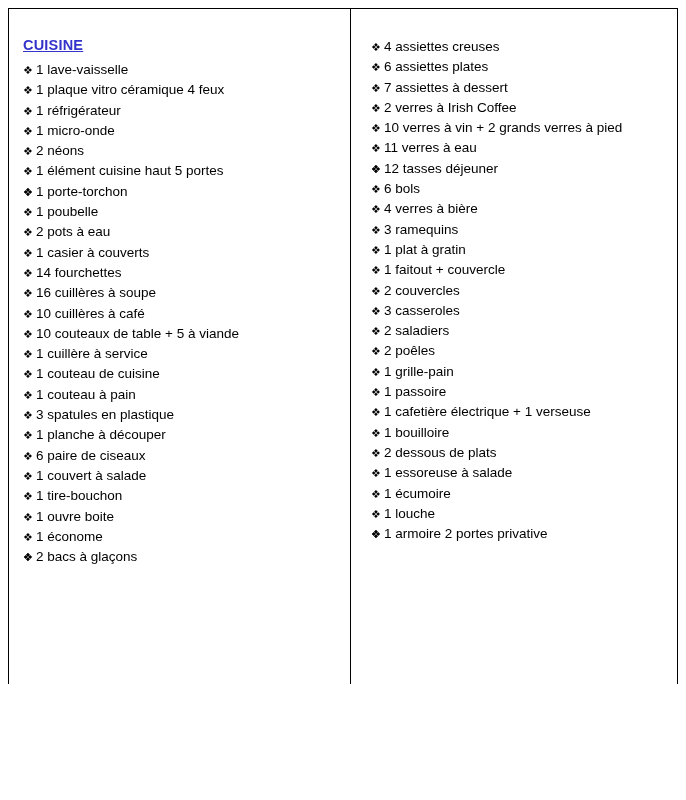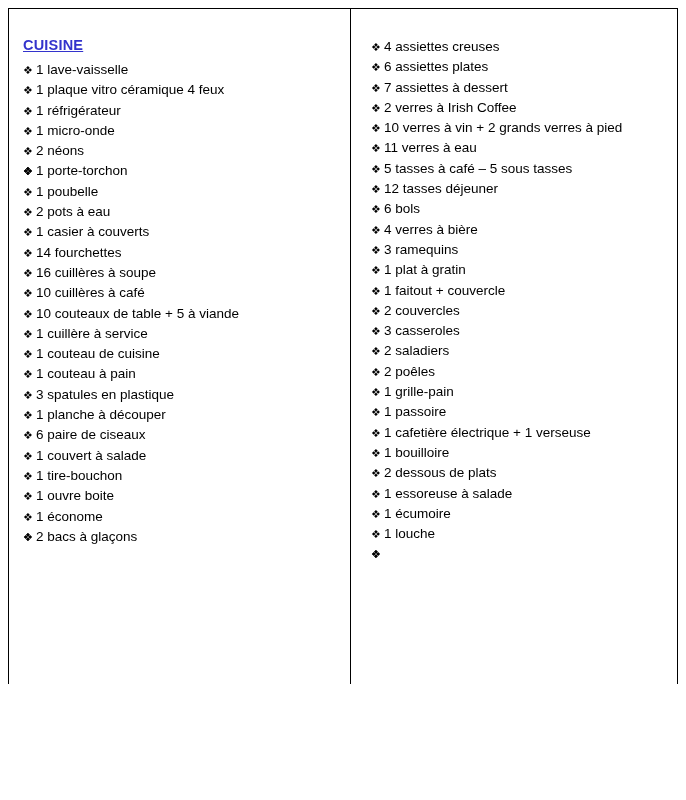--- a/index.html
+++ b/index.html
@@ -97,21 +97,21 @@
   <div class="columns">
 
     <div class="col col-left">
       <div class="section-title">CUISINE</div>
       <ul class="items">
         <li><span class="bullet">❖</span><span>1 lave-vaisselle</span></li>
         <li><span class="bullet">❖</span><span>1 plaque vitro céramique 4 feux</span></li>
         <li><span class="bullet">❖</span><span>1 réfrigérateur</span></li>
         <li><span class="bullet">❖</span><span>1 micro-onde</span></li>
         <li><span class="bullet">❖</span><span>2 néons</span></li>
-        <li><span class="bullet">❖</span></li>
+        <li><span class="bullet">❖</span><span>1 élément cuisine haut 5 portes</span></li>
         <li><span class="bullet">❖</span></li>
         <li><span class="bullet">❖</span><span>1 porte-torchon</span></li>
         <li><span class="bullet">❖</span><span>1 poubelle</span></li>
         <li><span class="bullet">❖</span><span>2 pots à eau</span></li>
         <li><span class="bullet">❖</span><span>1 casier à couverts</span></li>
         <li><span class="bullet">❖</span><span>14 fourchettes</span></li>
         <li><span class="bullet">❖</span><span>16 cuillères à soupe</span></li>
         <li><span class="bullet">❖</span><span>10 cuillères à café</span></li>
         <li><span class="bullet">❖</span><span>10 couteaux de table + 5 à viande</span></li>
         <li><span class="bullet">❖</span><span>1 cuillère à service</span></li>
@@ -130,40 +130,40 @@
     </div>
 
     <div class="col col-right">
       <ul class="items">
         <li><span class="bullet">❖</span><span>4 assiettes creuses</span></li>
         <li><span class="bullet">❖</span><span>6 assiettes plates</span></li>
         <li><span class="bullet">❖</span><span>7 assiettes à dessert</span></li>
         <li><span class="bullet">❖</span><span>2 verres à Irish Coffee</span></li>
         <li><span class="bullet">❖</span><span>10 verres à vin + 2 grands verres à pied</span></li>
         <li><span class="bullet">❖</span><span>11 verres à eau</span></li>
-        <li><span class="bullet">❖</span><span>5 tasses à café – 5 sous tasses</span></li>
+        <li><span class="bullet">❖</span></li>
         <li><span class="bullet">❖</span><span>12 tasses déjeuner</span></li>
         <li><span class="bullet">❖</span><span>6 bols</span></li>
         <li><span class="bullet">❖</span><span>4 verres à bière</span></li>
         <li><span class="bullet">❖</span><span>3 ramequins</span></li>
         <li><span class="bullet">❖</span><span>1 plat à gratin</span></li>
         <li><span class="bullet">❖</span><span>1 faitout + couvercle</span></li>
         <li><span class="bullet">❖</span><span>2 couvercles</span></li>
         <li><span class="bullet">❖</span><span>3 casseroles</span></li>
         <li><span class="bullet">❖</span><span>2 saladiers</span></li>
         <li><span class="bullet">❖</span><span>2 poêles</span></li>
         <li><span class="bullet">❖</span><span>1 grille-pain</span></li>
         <li><span class="bullet">❖</span><span>1 passoire</span></li>
         <li><span class="bullet">❖</span><span>1 cafetière électrique + 1 verseuse</span></li>
         <li><span class="bullet">❖</span><span>1 bouilloire</span></li>
         <li><span class="bullet">❖</span><span>2 dessous de plats</span></li>
         <li><span class="bullet">❖</span><span>1 essoreuse à salade</span></li>
         <li><span class="bullet">❖</span><span>1 écumoire</span></li>
         <li><span class="bullet">❖</span><span>1 louche</span></li>
         <li><span class="bullet">❖</span></li>
-        <li><span class="bullet">❖</span></li>
+        <li><span class="bullet">❖</span><span>1 armoire 2 portes privative</span></li>
       </ul>
     </div>
 
   </div>
 
   <div class="bottom-band"></div>
 </div>
 
 </body></html>

